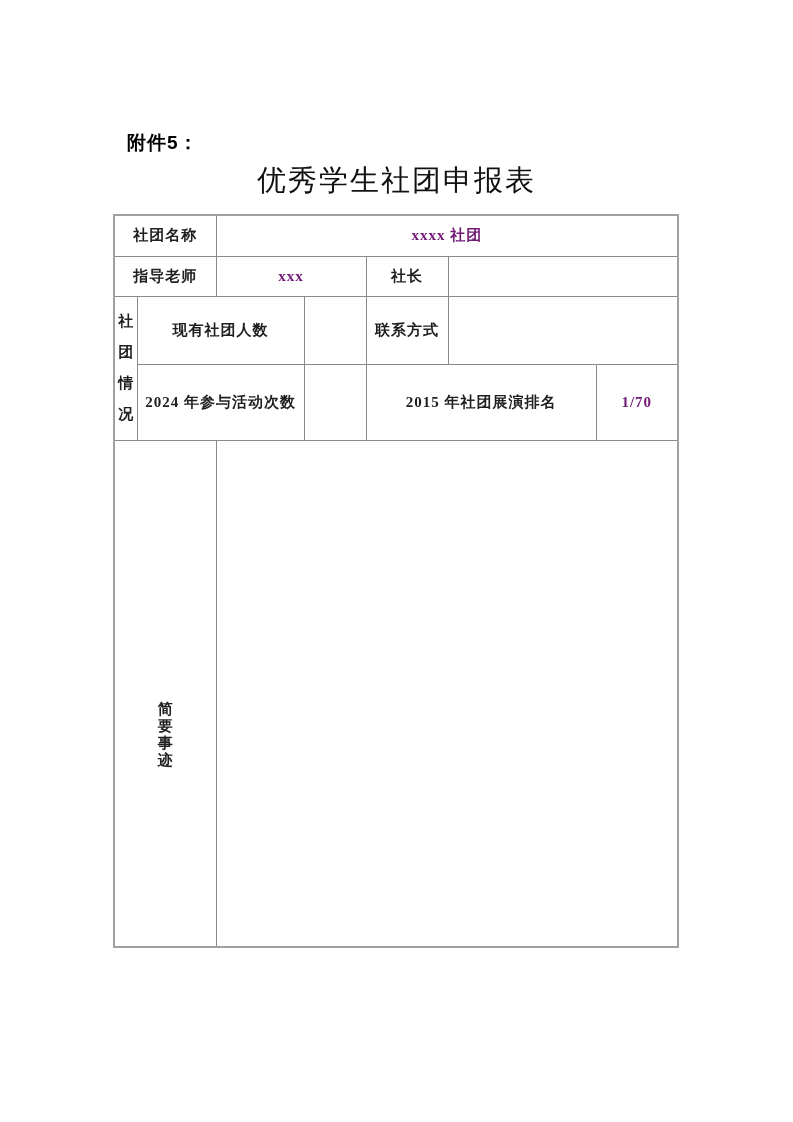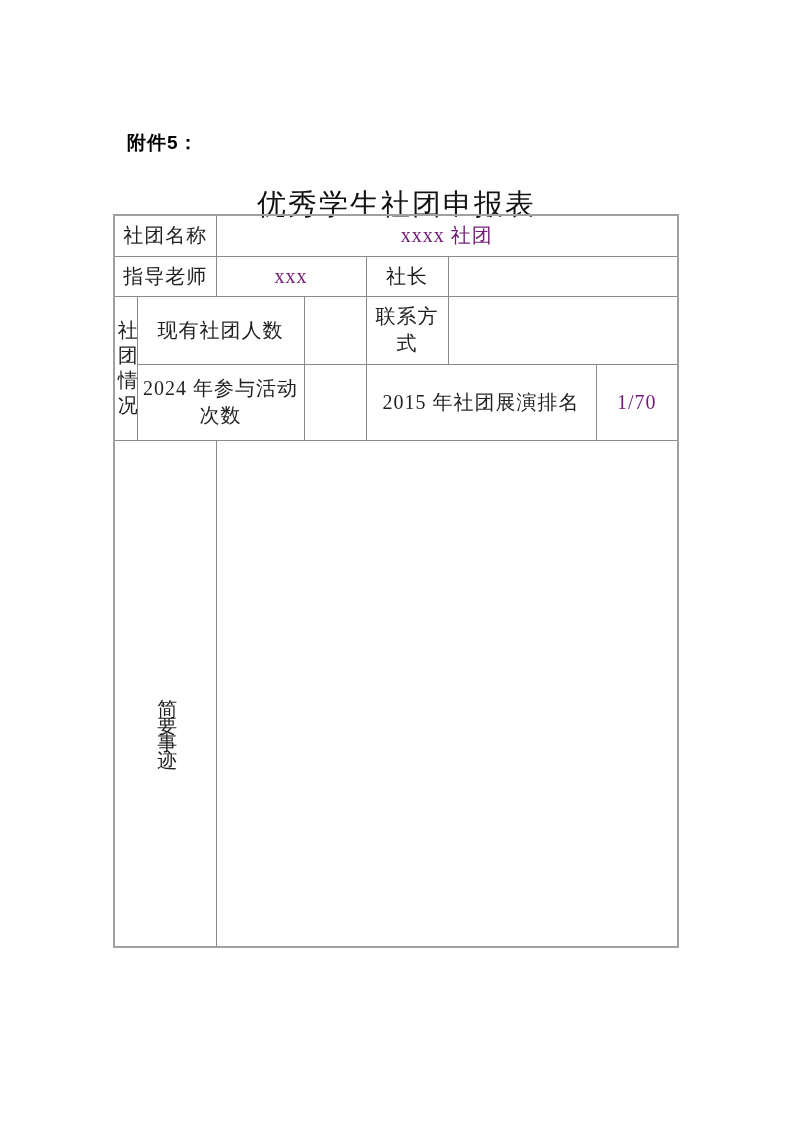--- a/index.html
+++ b/index.html
@@ -22,61 +22,62 @@
     top: 130px;
     font-family: "Liberation Sans", "DejaVu Sans", sans-serif;
     font-weight: bold;
     font-size: 19px;
     letter-spacing: 1px;
     color: #000000;
   }
   .doc-title {
     position: absolute;
     left: 0;
-    top: 185px;
+    top: 161px;
     width: 100%;
     text-align: center;
     font-size: 29px;
     letter-spacing: 2px;
     color: #111111;
   }
   table.form-table {
     position: absolute;
     left: 113px;
     top: 214px;
     width: 564px;
     border-collapse: collapse;
     table-layout: fixed;
     border: 2px solid #a0a0a0;
   }
   table.form-table td {
     border: 1px solid #8a8a8a;
     padding: 0;
     text-align: center;
     vertical-align: middle;
-    font-size: 20px;
+    font-size: 15px;
     letter-spacing: 1px;
     overflow: hidden;
+    font-weight: bold;
   }
   td.value {
     color: #701a75;
     letter-spacing: 0.5px;
   }
   td.spread {
     letter-spacing: 3px;
   }
   .vtext {
     width: 16px;
     margin: 0 auto;
     word-break: break-all;
     letter-spacing: 0;
     text-align: center;
   }
   td.club-info-cell .vtext {
-    line-height: 25px;
+    line-height: 31px;
   }
   td.brief-label-cell {
     vertical-align: top;
   }
   td.brief-label-cell .vtext {
     padding-top: 83px;
     line-height: 17px;
   }
 </style>
 </head>

